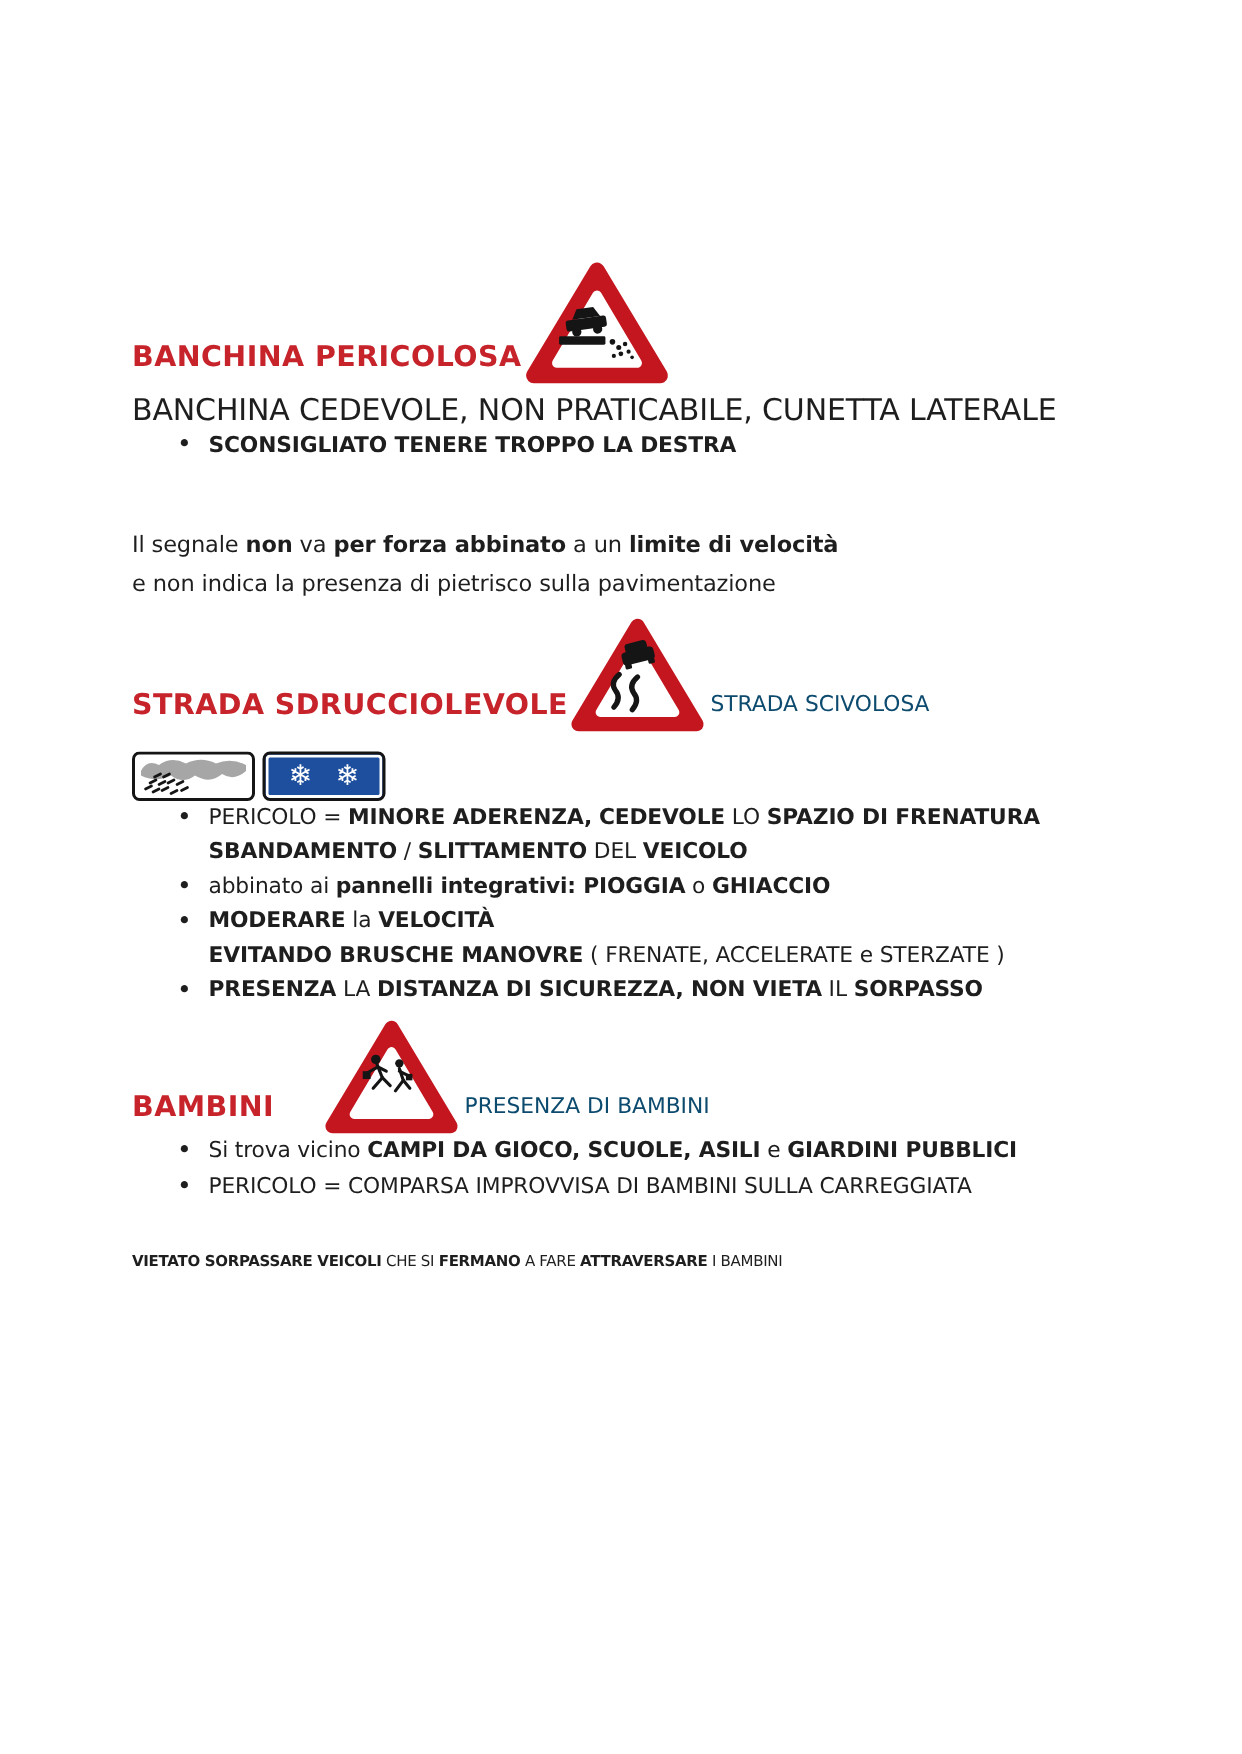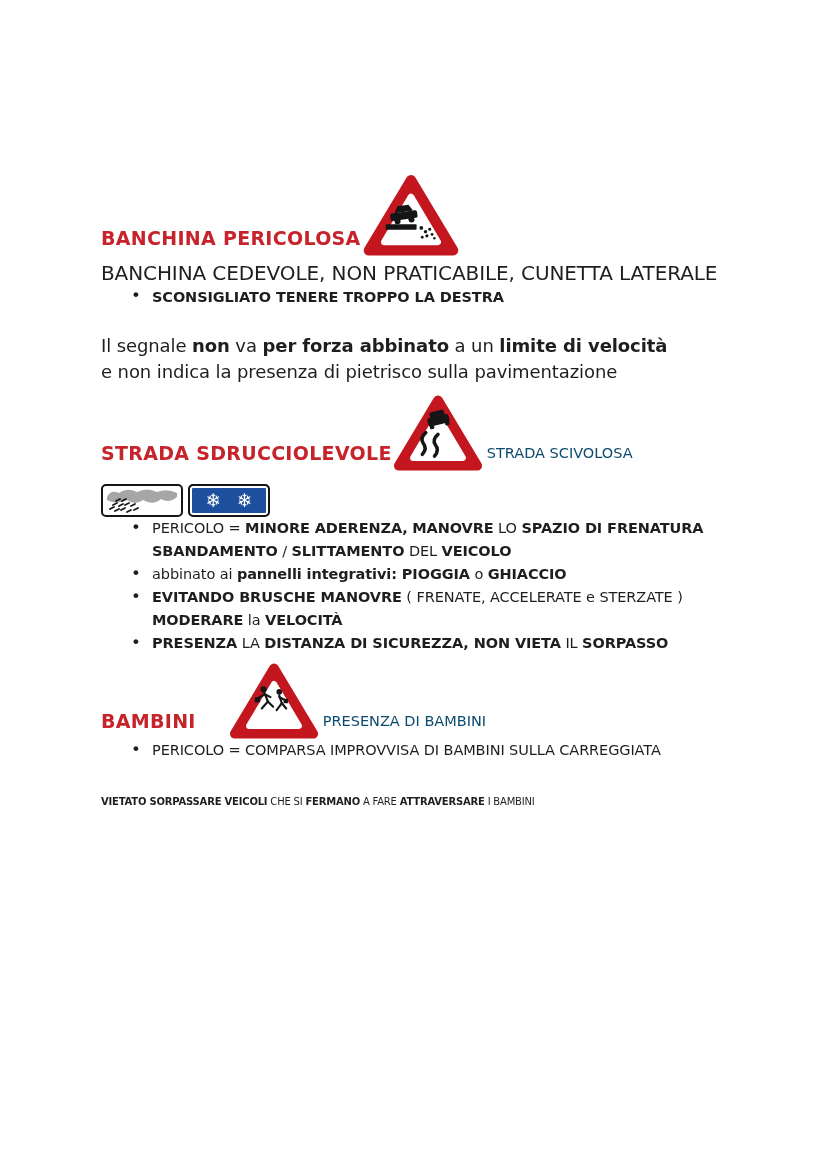--- a/index.html
+++ b/index.html
@@ -7,40 +7,40 @@
     --sign-red:#c4161f;
     --panel-blue:#1d4f9e;
     --ink:#1e1e1e;
   }
   *{box-sizing:border-box;}
   html,body{margin:0;padding:0;background:#ffffff;}
   .page{
     width:828px;height:1169px;position:relative;background:#ffffff;overflow:hidden;
     font-family:"DejaVu Sans","Liberation Sans",sans-serif;color:var(--ink);
   }
-  .content{position:absolute;left:101px;top:168px;width:632px;}
+  .content{position:absolute;left:88px;top:168px;width:632px;}
 
   .hdr{display:flex;align-items:flex-end;}
   .title{
     margin:0 0 8px 0;font-size:19px;font-weight:bold;color:var(--title-red);
     letter-spacing:0.3px;line-height:1;white-space:nowrap;
   }
   .sign{display:block;flex:0 0 auto;}
   .caption{margin:0 0 10px 3px;font-size:14.5px;color:#0c4a6e;white-space:nowrap;}
 
   .subtitle{margin:5px 0 0 0;font-size:20px;letter-spacing:-0.1px;}
 
   ul.bullets{list-style:none;margin:0;padding:0 0 0 30px;font-size:14.5px;letter-spacing:-0.1px;}
   ul.bullets li{position:relative;padding-left:21px;}
   ul.bullets li::before{content:"\2022";position:absolute;left:0;top:-1px;font-size:1.15em;}
   .b1{margin-top:26px;line-height:24px;}
   .b2{margin-top:10px;line-height:23px;}
   .b3{margin-top:26px;line-height:23.5px;}
 
-  .note{margin-top:24px;font-size:18px;line-height:26px;letter-spacing:-0.1px;}
+  .note{margin-top:41px;font-size:15px;line-height:26px;letter-spacing:-0.1px;}
 
   .sec2{margin-top:4px;}
   .panels{margin-top:13px;display:flex;gap:5px;align-items:center;}
   .panel-ice{
     width:82px;height:33px;background:var(--panel-blue);
     border:2px solid #151515;border-radius:5px;
     box-shadow:inset 0 0 0 2px #ffffff;
     display:flex;align-items:center;justify-content:space-evenly;
   }
   .flake{color:#ffffff;font-size:19px;line-height:1;padding-bottom:1px;}
@@ -130,29 +130,29 @@
             <line x1="33" y1="26" x2="37" y2="24"></line>
           </g>
         </svg>
         <div class="panel-ice">
           <span class="flake">❄</span>
           <span class="flake">❄</span>
         </div>
       </div>
       <ul class="bullets b2">
           <li>
-            <div class="line"><span>PERICOLO = </span><b>MINORE ADERENZA,</b><span>  </span><b>MANOVRE</b><span> LO </span><b>SPAZIO DI FRENATURA</b></div>
+            <div class="line"><span>PERICOLO = </span><b>MINORE ADERENZA,</b><span>  </span><b>CEDEVOLE</b><span> LO </span><b>SPAZIO DI FRENATURA</b></div>
             <div class="line"><b>SBANDAMENTO</b><span> / </span><b>SLITTAMENTO</b><span> DEL </span><b>VEICOLO</b></div>
           </li>
           <li>
             <div class="line"><span>abbinato ai </span><b>pannelli integrativi: PIOGGIA</b><span> o </span><b>GHIACCIO</b></div>
           </li>
           <li>
+            <div class="line"><b>MODERARE</b><span> la </span><b>VELOCITÀ</b></div>
             <div class="line"><b>EVITANDO BRUSCHE MANOVRE</b><span> ( FRENATE, ACCELERATE  e STERZATE )</span></div>
-            <div class="line"><b>MODERARE</b><span> la </span><b>VELOCITÀ</b></div>
           </li>
           <li>
             <div class="line"><b>PRESENZA</b><span> LA </span><b>DISTANZA DI SICUREZZA, NON VIETA</b><span> IL </span><b>SORPASSO</b></div>
           </li>
         </ul>
     </section>
 
     <section class="sec3">
       <div class="hdr">
         <h2 class="title">BAMBINI</h2>
@@ -174,20 +174,23 @@
             <circle cx="40" cy="37" r="3.6"></circle>
               <circle cx="58" cy="40" r="3.2"></circle>
             <rect x="30" y="46" width="6" height="6"></rect>
               <rect x="63" y="48" width="5" height="5"></rect>
           </g>
         </svg>
         <span class="caption">PRESENZA DI BAMBINI</span>
       </div>
       <ul class="bullets b3">
           <li>
+            <div class="line"><span>Si trova vicino </span><b>CAMPI DA GIOCO, SCUOLE, ASILI</b><span> e </span><b>GIARDINI PUBBLICI</b></div>
+          </li>
+          <li>
             <div class="line"><span>PERICOLO = COMPARSA IMPROVVISA DI BAMBINI SULLA CARREGGIATA</span></div>
           </li>
         </ul>
       <p class="footer-line"><b>VIETATO SORPASSARE VEICOLI</b><span> CHE SI </span><b>FERMANO</b><span> A FARE </span><b>ATTRAVERSARE</b><span> I BAMBINI</span></p>
     </section>
 
   </div>
 </div>
 
 </body></html>

